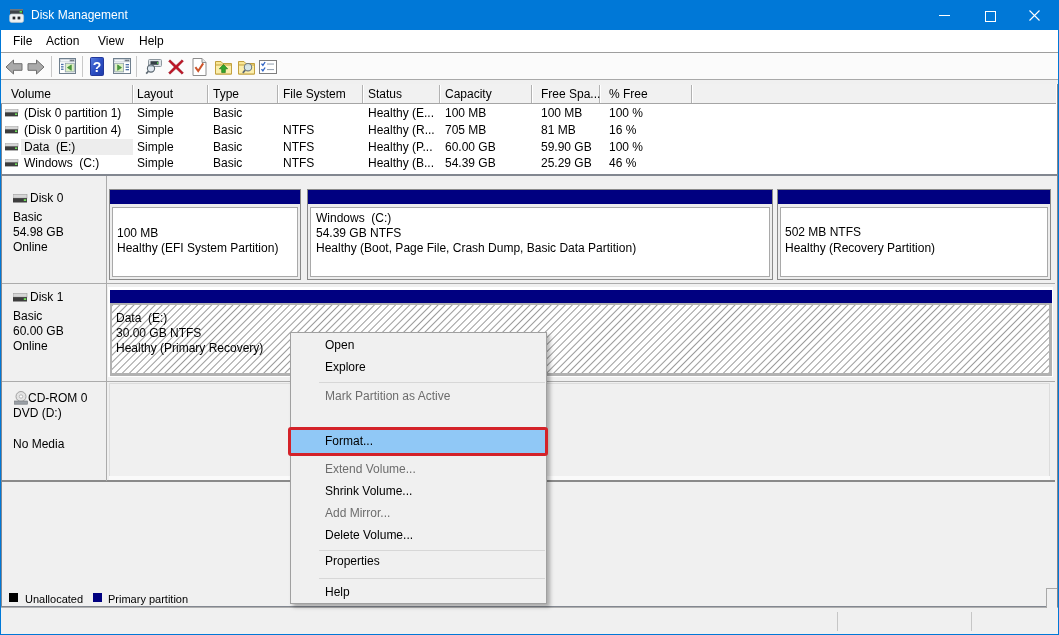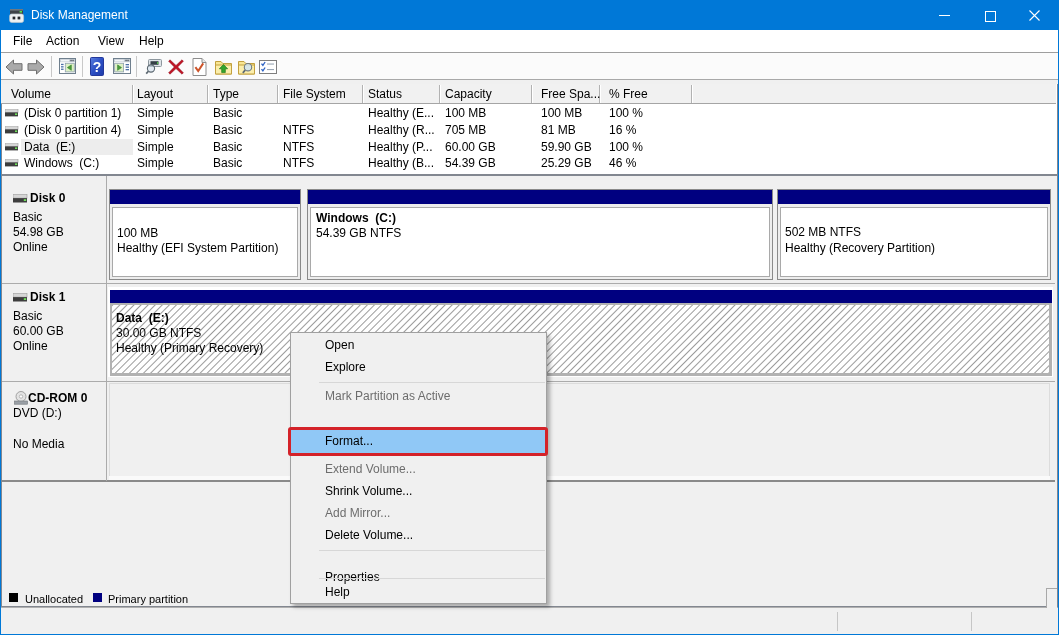--- a/index.html
+++ b/index.html
@@ -1,18 +1,18 @@
 <!DOCTYPE html>
 <html><head><meta charset="utf-8">
 <style>
 html,body{margin:0;padding:0}
 #w{position:relative;width:1059px;height:635px;background:#f0f0f0;font-family:"Liberation Sans",sans-serif;font-size:12px;color:#000;overflow:hidden}
 .a{position:absolute}
 .t{position:absolute;white-space:nowrap;line-height:16px;height:16px}
-.b{font-weight:bold}
+.b{font-weight:normal}
 .g{color:#6d6d6d}
 
 #tb{left:0;top:0;width:1059px;height:30px;background:#0078d7}
 
 #mb{left:1px;top:30px;width:1057px;height:22px;background:#fff;border-bottom:1px solid #9e9e9e}
 #mb span{position:absolute;top:0;line-height:23px}
 
 #tl{left:1px;top:53px;width:1057px;height:26px;background:#fbfbfb;border-bottom:1px solid #a9a9a9}
 .tsep{position:absolute;top:56px;width:1px;height:21px;background:#c8c8c8}
 
@@ -255,20 +255,21 @@
       <div class="vin"></div>
     </div>
 <div class="t" style="left:117px;top:225px">100 MB</div>
 <div class="t" style="left:117px;top:240px">Healthy (EFI System Partition)</div>
 <div class="vol" style="left:307px;top:189px;width:464px;height:89px">
       <div class="band"></div>
       <div class="vin"></div>
     </div>
 <div class="t b" style="left:316px;top:210px">Windows&nbsp;&nbsp;(C:)</div>
 <div class="t" style="left:316px;top:225px">54.39 GB NTFS</div>
+<div class="t" style="left:316px;top:240px">Healthy (Boot, Page File, Crash Dump, Basic Data Partition)</div>
 <div class="vol" style="left:777px;top:189px;width:272px;height:89px">
       <div class="band"></div>
       <div class="vin"></div>
     </div>
 <div class="t" style="left:785px;top:224px">502 MB NTFS</div>
 <div class="t" style="left:785px;top:240px">Healthy (Recovery Partition)</div>
 
 <div class="a" style="left:108px;top:287px;width:945px;height:90px;background:#fff"></div>
     <div class="a" style="left:109.5px;top:289.5px;width:942px;height:13px;background:#000080"></div>
     <div class="a" style="left:109.5px;top:302.5px;width:942px;height:73px;background:#b2b2b2"></div>
@@ -308,17 +309,17 @@
 <div class="t" style="top:4px">Open</div>
 <div class="t" style="top:26px">Explore</div>
 <div class="msep" style="top:49px"></div>
 <div class="t g" style="top:55px">Mark Partition as Active</div>
 <div class="t" style="top:100px">Format...</div>
 <div class="t g" style="top:128px">Extend Volume...</div>
 <div class="t" style="top:150px">Shrink Volume...</div>
 <div class="t g" style="top:172px">Add Mirror...</div>
 <div class="t" style="top:194px">Delete Volume...</div>
 <div class="msep" style="top:217px"></div>
-<div class="t" style="top:236px">Properties</div>
+<div class="t" style="top:220px">Properties</div>
 <div class="msep" style="top:245px"></div>
 <div class="t" style="top:251px">Help</div>
 </div>
 <div class="a" id="rb"></div>
 </div>
 </body></html>

